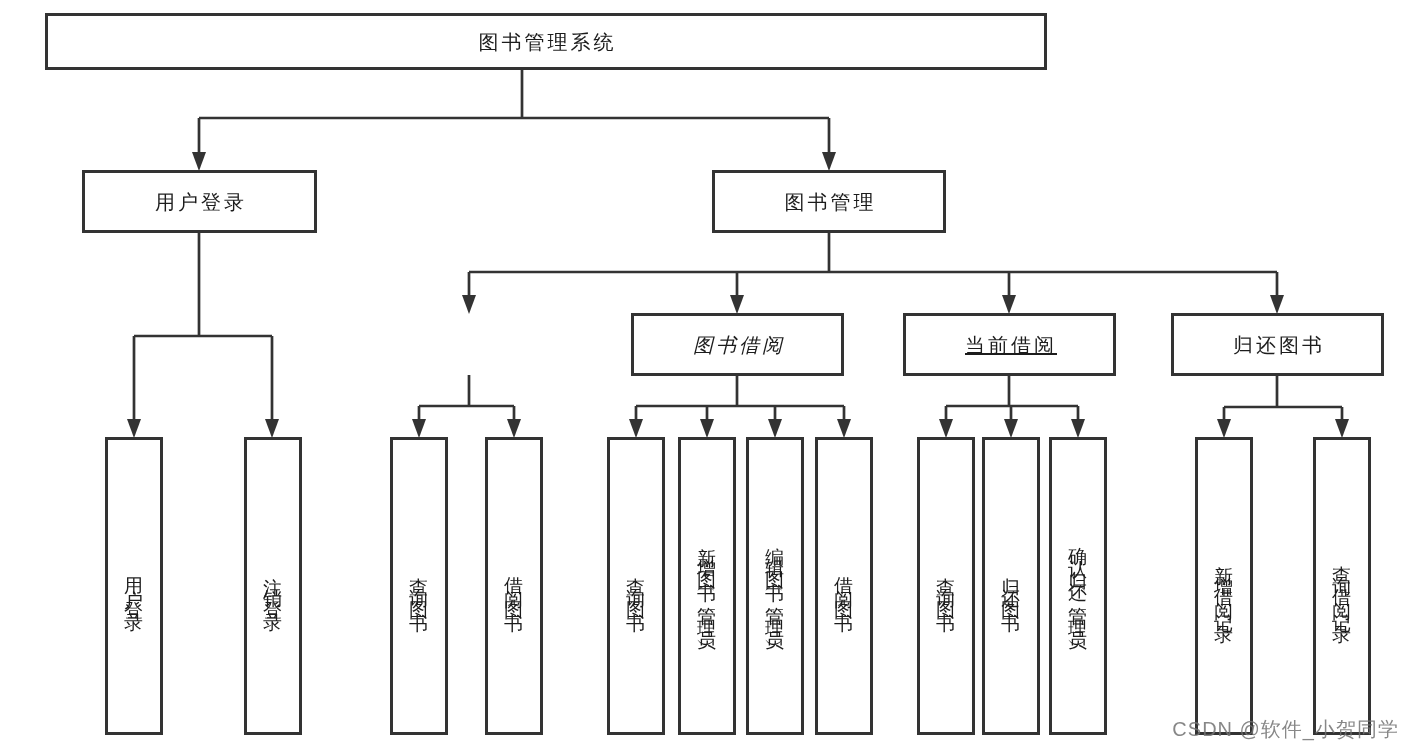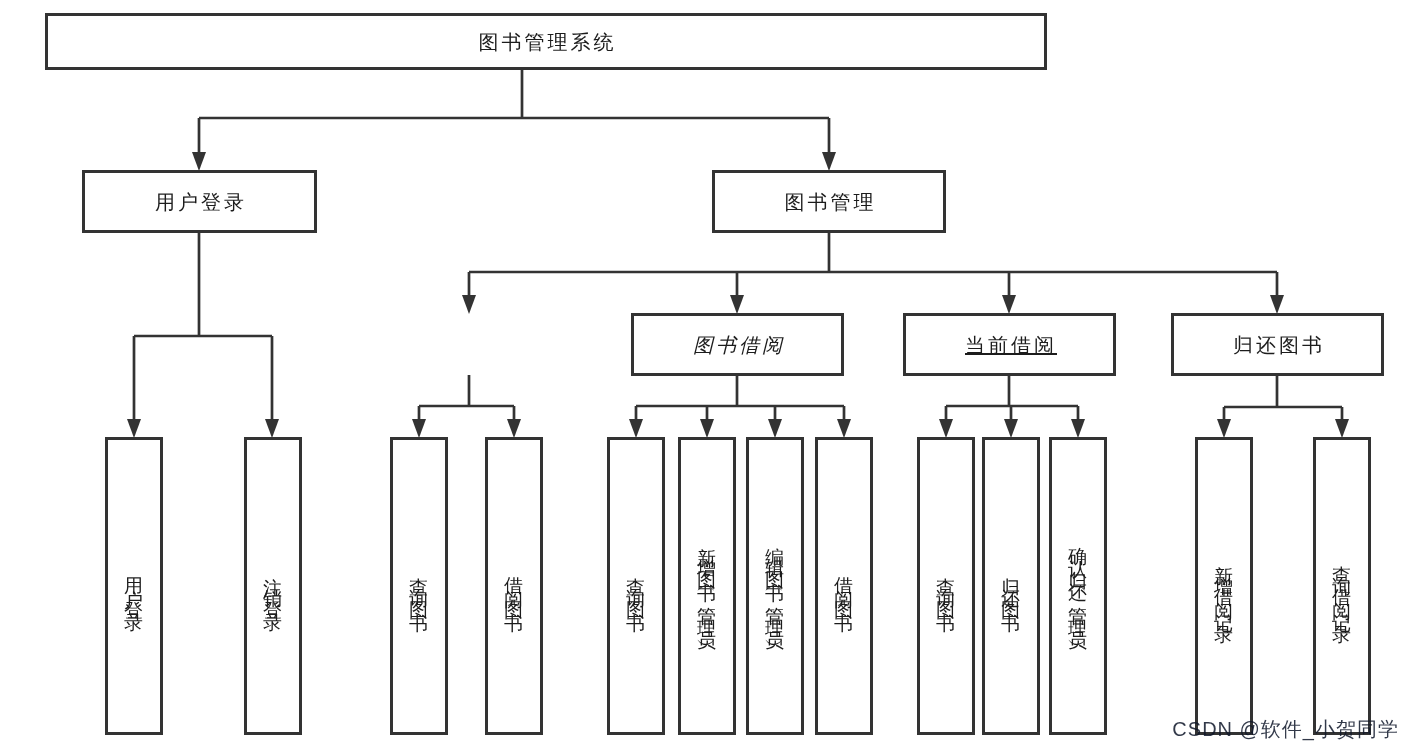--- a/index.html
+++ b/index.html
@@ -157,15 +157,15 @@
     <span>确认归还（管理员）</span>
   </div>
 
   <div class="box vbox" style="left:1195px;">
     <span>新增借阅记录</span>
   </div>
   <div class="box vbox" style="left:1313px;">
     <span>查询借阅记录</span>
   </div>
 
-  <div id="watermark" style="color: #0f172a; margin-top: 36px;">CSDN @软件_小贺同学</div>
+  <div id="watermark" style="color: #737373; margin-top: 36px;">CSDN @软件_小贺同学</div>
 
 </div>
 
 </body></html>

